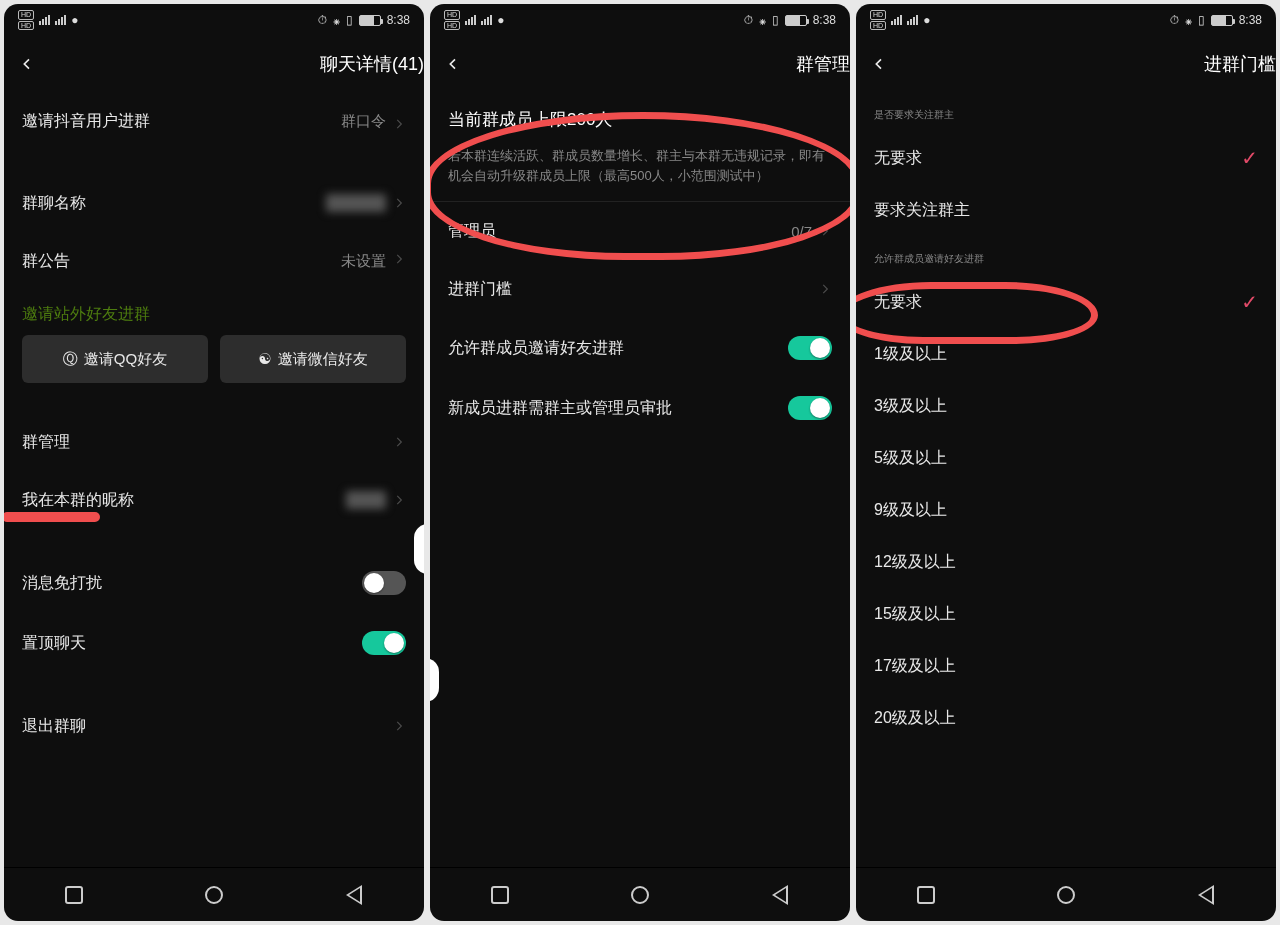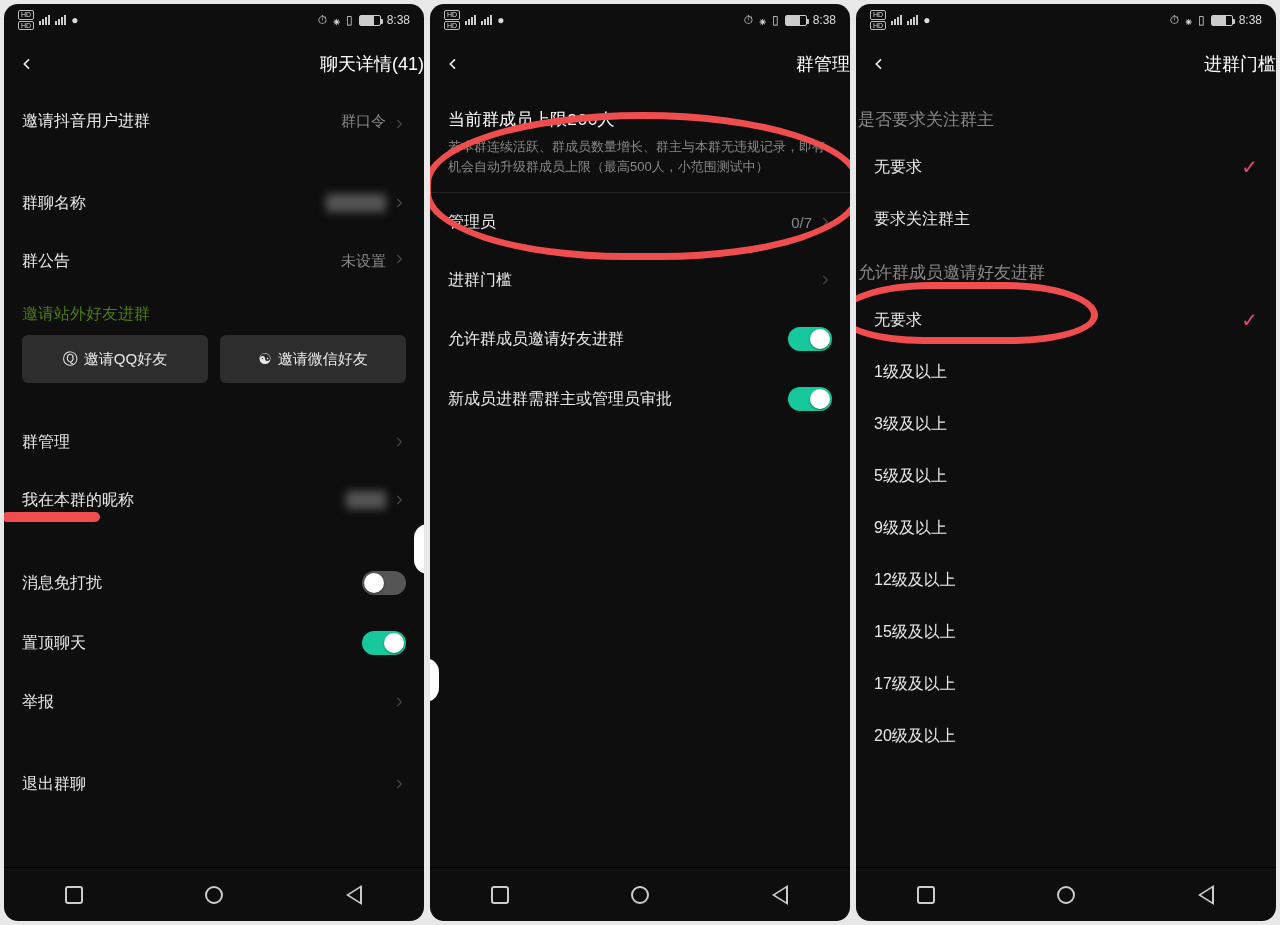--- a/index.html
+++ b/index.html
@@ -77,21 +77,21 @@
   }
   .sep { height:1px; background:#222; margin:0 0; }
   .gap { height: 24px; }
   .toggle { width:44px; height:24px; border-radius:12px; position:relative; }
   .toggle .knob { position:absolute; top:2px; width:20px; height:20px; background:#fff; border-radius:50%; box-shadow:0 1px 2px rgba(0,0,0,0.4);}
   .toggle.off { background:#555; }
   .toggle.off .knob { left:2px; }
   .toggle.on { background:#16c89c; }
   .toggle.on .knob { right:2px; }
   .info-block { padding: 16px 18px; }
-  .info-head { font-size:17px; color:#fff; margin-bottom:6px;font-family:Liberation Mono, monospace; }
+  .info-head { font-size:17px; color:#fff; margin-bottom:15px; }
   .info-desc { font-size:13px; color:#888; line-height:1.5; }
   .check { color:#e24a68; font-size:20px; }
   .blur { filter: blur(4px); background:#555; width:60px; height:18px; border-radius:2px; }
   .navbar {
     height: 54px; display:flex; justify-content:space-around; align-items:center;
     border-top:1px solid #000;
   }
   .navbar div { width:40px; height:40px; display:flex; align-items:center; justify-content:center; cursor:pointer;}
   .navicon { width:18px; height:18px; border:2px solid #ccc; }
   .nav-square { border-radius:3px; }
@@ -103,21 +103,21 @@
     border-right:16px solid #ccc;
   }
   .nav-tri-outline { position:relative; }
   .nav-tri-outline::after { content:""; position:absolute; right:-14px; top:-7px; width:0; height:0;
     border-top:7px solid transparent; border-bottom:7px solid transparent; border-right:11px solid #0e0e0e; }
   
   .anno { position:absolute; pointer-events:none; z-index:50; }
   .p1-under { left:-2px; top:508px; width:98px; height:10px; background:#f04e4e; border-radius:5px; }
   .p2-circle { left:-6px; top:108px; width:438px; height:148px; border:7px solid #f04e4e; border-radius:60% 60% 55% 55% / 58% 58% 55% 55%; background:transparent; }
   .p3-circle { left:-18px; top:278px; width:260px; height:62px; border:7px solid #f04e4e; border-radius:60% 60% 55% 55% / 90% 90% 78% 78%; background:transparent; }
-  .section-heading { font-size:17px; color:#888; padding:16px 2px 10px; }
+  .section-heading { font-size:10px; color:#888; padding:16px 18px 10px; }
   .white-tab { position:absolute; background:#fff; border-radius:14px 0 0 14px; right:-6px; }
   .p1-wt { top:520px; width:16px; height:50px; }
   .p2-wt { top:654px; width:14px; height:44px; left:-5px; right:auto; border-radius:0 14px 14px 0;}
 </style>
 </head>
 <body>
 
 <div class="phone">
   <div class="anno p1-under"></div>
   <div class="anno white-tab p1-wt"></div>
@@ -224,26 +224,20 @@
       <span class="toggle off">
           <span class="knob"></span>
         </span>
     </div>
     <div class="row">
       <span>置顶聊天</span>
       <span class="toggle on">
           <span class="knob"></span>
         </span>
     </div>
-    <div class="row">
-      <span>举报</span>
-      <svg class="chev" viewBox="0 0 24 24" fill="none" stroke="#888" stroke-width="2">
-          <path d="M9 5l7 7-7 7"></path>
-        </svg>
-    </div>
     <div class="gap"></div>
     <div class="row">
       <span>退出群聊</span>
       <svg class="chev" viewBox="0 0 24 24" fill="none" stroke="#888" stroke-width="2">
           <path d="M9 5l7 7-7 7"></path>
         </svg>
     </div>
   </div>
 
   <div class="navbar">

